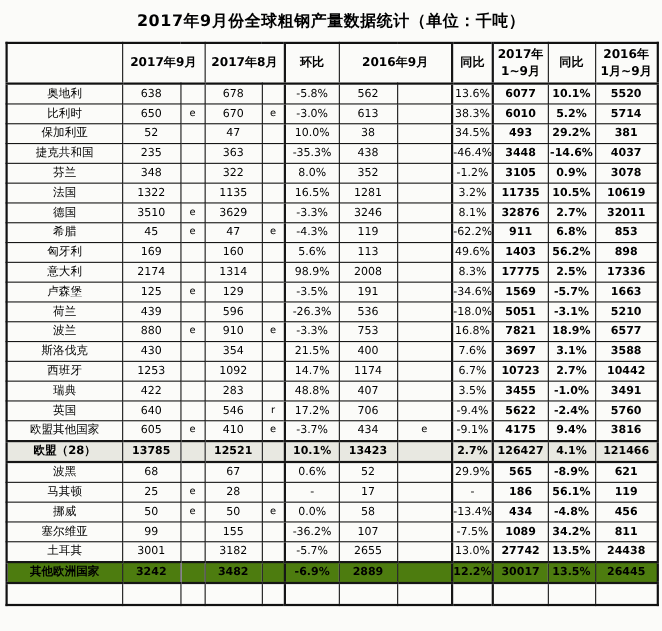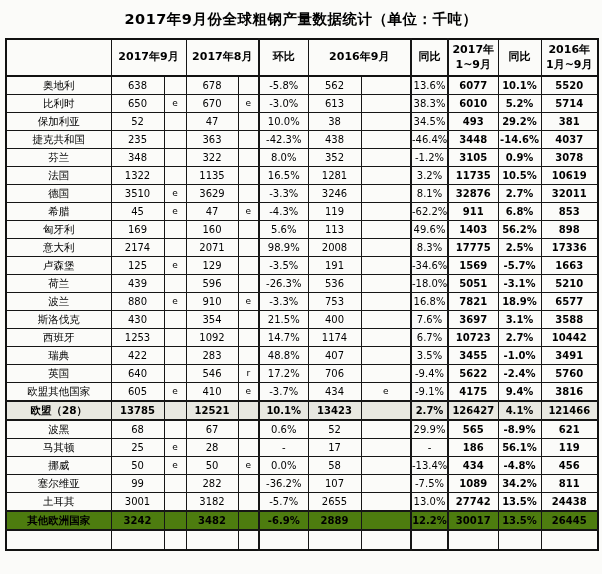--- a/index.html
+++ b/index.html
@@ -112,21 +112,21 @@
         <td class="col-y17 b-left bold-col">493</td>
         <td class="col-yoy2 bold-col">29.2%</td>
         <td class="col-y16 bold-col">381</td>
       </tr>
       <tr>
         <td class="col-country">捷克共和国</td>
         <td class="col-v1">235</td>
         <td class="col-m1"></td>
         <td class="col-v2">363</td>
         <td class="col-m2"></td>
-        <td class="col-mom b-left">-42.3%</td>
+        <td class="col-mom b-left">-35.3%</td>
         <td class="col-v3">438</td>
         <td class="col-m3"></td>
         <td class="col-yoy b-left">-46.4%</td>
         <td class="col-y17 b-left bold-col">3448</td>
         <td class="col-yoy2 bold-col">-14.6%</td>
         <td class="col-y16 bold-col">4037</td>
       </tr>
       <tr>
         <td class="col-country">芬兰</td>
         <td class="col-v1">348</td>
@@ -194,21 +194,21 @@
         <td class="col-m3"></td>
         <td class="col-yoy b-left">49.6%</td>
         <td class="col-y17 b-left bold-col">1403</td>
         <td class="col-yoy2 bold-col">56.2%</td>
         <td class="col-y16 bold-col">898</td>
       </tr>
       <tr>
         <td class="col-country">意大利</td>
         <td class="col-v1">2174</td>
         <td class="col-m1"></td>
-        <td class="col-v2">2071</td>
+        <td class="col-v2">1314</td>
         <td class="col-m2"></td>
         <td class="col-mom b-left">98.9%</td>
         <td class="col-v3">2008</td>
         <td class="col-m3"></td>
         <td class="col-yoy b-left">8.3%</td>
         <td class="col-y17 b-left bold-col">17775</td>
         <td class="col-yoy2 bold-col">2.5%</td>
         <td class="col-y16 bold-col">17336</td>
       </tr>
       <tr>
@@ -376,21 +376,21 @@
         <td class="col-m3"></td>
         <td class="col-yoy b-left">-13.4%</td>
         <td class="col-y17 b-left bold-col">434</td>
         <td class="col-yoy2 bold-col">-4.8%</td>
         <td class="col-y16 bold-col">456</td>
       </tr>
       <tr>
         <td class="col-country">塞尔维亚</td>
         <td class="col-v1">99</td>
         <td class="col-m1"></td>
-        <td class="col-v2">282</td>
+        <td class="col-v2">155</td>
         <td class="col-m2"></td>
         <td class="col-mom b-left">-36.2%</td>
         <td class="col-v3">107</td>
         <td class="col-m3"></td>
         <td class="col-yoy b-left">-7.5%</td>
         <td class="col-y17 b-left bold-col">1089</td>
         <td class="col-yoy2 bold-col">34.2%</td>
         <td class="col-y16 bold-col">811</td>
       </tr>
       <tr>

